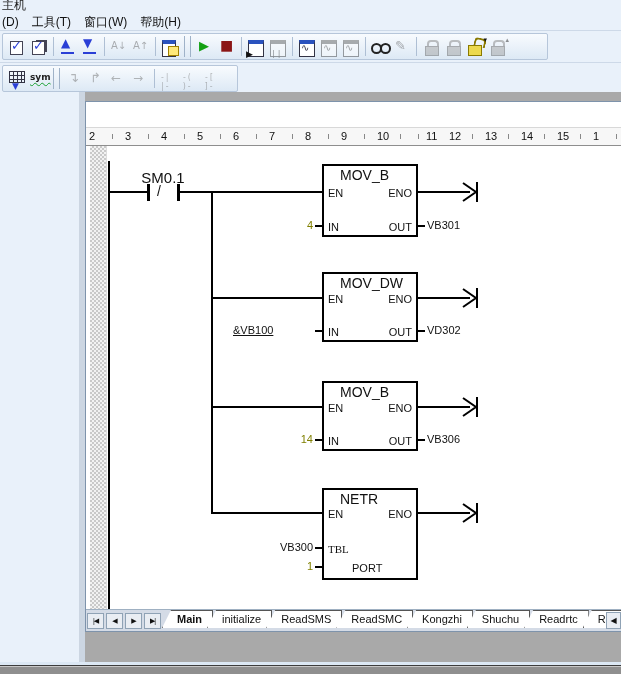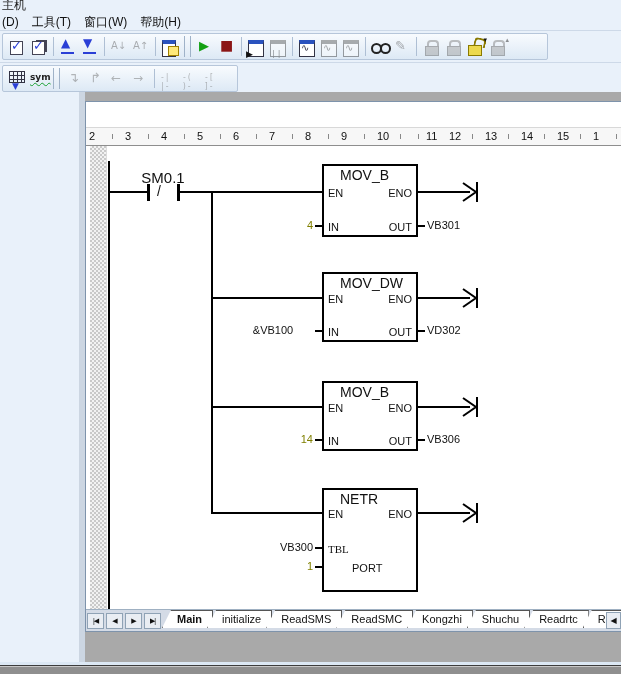--- a/index.html
+++ b/index.html
@@ -284,21 +284,21 @@
           </svg>
           <div class="wire" style="left: 126px; top: 151px; width: 109px; height: 2px;"></div>
           <div class="lblock" style="left: 235px; top: 126px; height: 70px;">
             <div class="btitle">MOV_DW</div>
             <span class="pinlab" style="left: 4px; top: 19px;">EN</span>
             <span class="pinlab" style="left: 4px; top: 52px;">IN</span>
             <span class="pinlab" style="right: 4px; top: 19px;">ENO</span>
             <span class="pinlab" style="right: 4px; top: 52px;">OUT</span>
           </div>
           <div class="wire" style="left: 228px; top: 184px; width: 7px; height: 2px;"></div>
-          <span class="operand" style="left: 146px; top: 178px; width: 80px; text-align: center;">&amp;VB100</span>
+          <span class="operand" style="left: 146px; top: 178px; width: 80px; text-align: left; text-decoration: underline;">&amp;VB100</span>
           <div class="wire" style="left: 331px; top: 184px; width: 7px; height: 2px;"></div>
           <span class="operand" style="left: 340px; top: 178px;">VD302</span>
           <div class="wire" style="left: 331px; top: 151px; width: 43px; height: 2px;"></div>
           <svg width="18" height="22" viewBox="0 0 18 22" class="out-arrow" style="left: 374px; top: 141px;">
             <line x1="0" y1="11" x2="9" y2="11" stroke="#000" stroke-width="2"></line>
             <polyline points="2,2 15,11 2,20" fill="none" stroke="#000" stroke-width="2"></polyline>
             <line x1="16" y1="1" x2="16" y2="21" stroke="#000" stroke-width="2"></line>
           </svg>
           <div class="wire" style="left: 126px; top: 260px; width: 109px; height: 2px;"></div>
           <div class="lblock" style="left: 235px; top: 235px; height: 70px;">
@@ -312,21 +312,21 @@
           <span class="operand constant" style="left: 146px; top: 287px; width: 80px; text-align: right;">14</span>
           <div class="wire" style="left: 331px; top: 293px; width: 7px; height: 2px;"></div>
           <span class="operand" style="left: 340px; top: 287px;">VB306</span>
           <div class="wire" style="left: 331px; top: 260px; width: 43px; height: 2px;"></div>
           <svg width="18" height="22" viewBox="0 0 18 22" class="out-arrow" style="left: 374px; top: 250px;">
             <line x1="0" y1="11" x2="9" y2="11" stroke="#000" stroke-width="2"></line>
             <polyline points="2,2 15,11 2,20" fill="none" stroke="#000" stroke-width="2"></polyline>
             <line x1="16" y1="1" x2="16" y2="21" stroke="#000" stroke-width="2"></line>
           </svg>
           <div class="wire" style="left: 126px; top: 366px; width: 109px; height: 2px;"></div>
-          <div class="lblock" style="left: 235px; top: 342px; height: 104px;">
+          <div class="lblock" style="left: 235px; top: 342px; height: 92px;">
             <div class="btitle">NETR</div>
             <span class="pinlab" style="left: 4px; top: 18px;">EN</span>
             <span class="pinlab" style="left: 4px; top: 53px; font-family: Liberation Serif, serif;">TBL</span>
             <span class="pinlab" style="left: 4px; top: 72px; padding-left: 24px;">PORT</span>
             <span class="pinlab" style="right: 4px; top: 18px;">ENO</span>
           </div>
           <div class="wire" style="left: 228px; top: 401px; width: 7px; height: 2px;"></div>
           <span class="operand" style="left: 146px; top: 395px; width: 80px; text-align: right;">VB300</span>
           <div class="wire" style="left: 228px; top: 420px; width: 7px; height: 2px;"></div>
           <span class="operand constant" style="left: 146px; top: 414px; width: 80px; text-align: right;">1</span>

